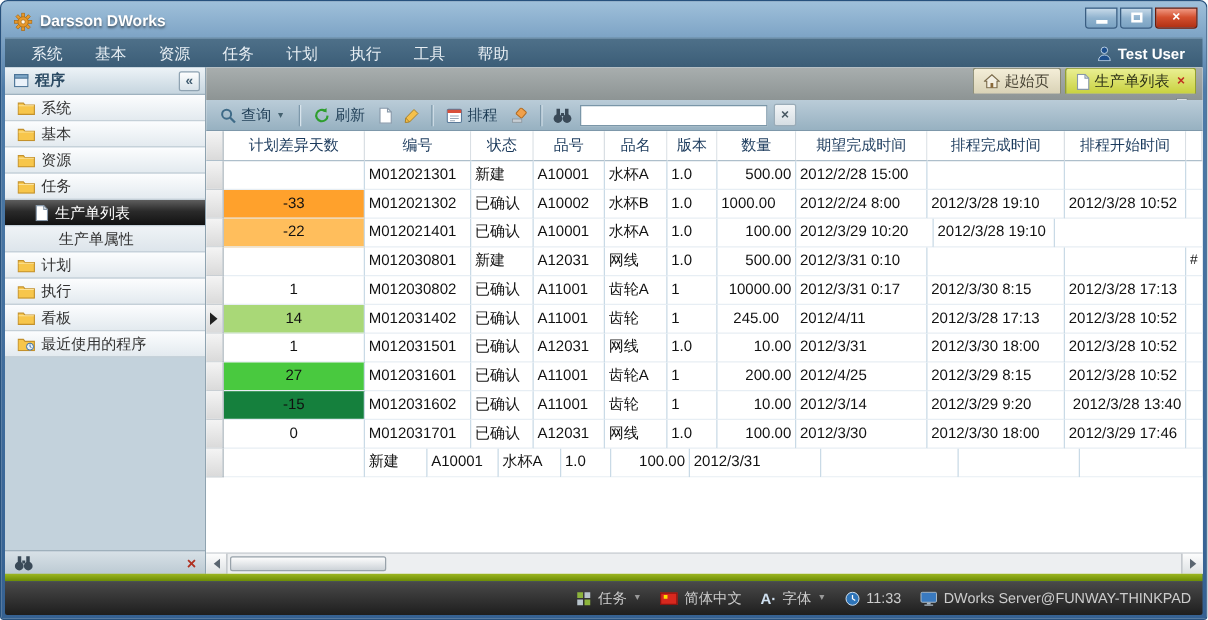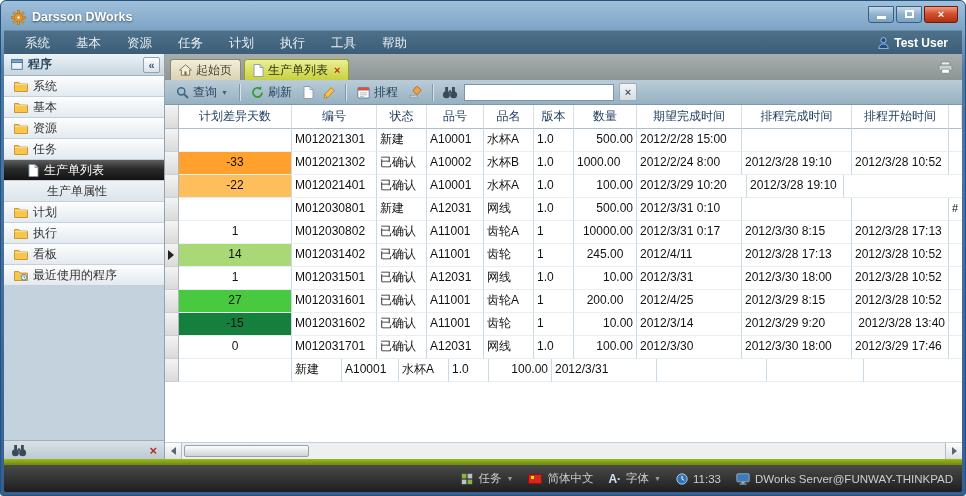--- a/index.html
+++ b/index.html
@@ -34,21 +34,21 @@
   .side-item.ind1 { padding-left:24px; }
   .side-item.ind2 { padding-left:43px; background:linear-gradient(#EFF3F6,#DDE5EB); }
   .side-item.selected { background:linear-gradient(#5E5E5E,#2A2A2A 45%,#121212); color:#fff; }
   .s-icon { display:flex; align-items:center; }
   .side-fill { flex:1; }
   .side-footer { height:19px; display:flex; align-items:center; padding:0 7px;
                  background:linear-gradient(#D8E1E7,#BCCAD3); border-top:1px solid #9FB0BC; }
   .side-footer .red-x { margin-left:auto; color:#B03020; font-weight:bold; font-size:13px; }
   
   .main { flex:1; display:flex; flex-direction:column; min-width:0; background:#fff; }
-  .tabstrip { height:26px; background:linear-gradient(#A8AEAE,#8D9494); display:flex; align-items:flex-end; padding:0 5px; gap:3px; }
+  .tabstrip { height:26px; background:linear-gradient(#A8AEAE,#8D9494); display:flex; align-items:flex-end; padding:0 5px; gap:3px;flex-direction:column; }
   .tab { height:21px; display:flex; align-items:center; gap:4px; padding:0 8px; border:1px solid #8A8A6E; border-bottom:none;
          border-radius:3px 3px 0 0; font-size:12px; cursor:default; }
   .tab:not(.active){ background:linear-gradient(#F4EED8,#D9D2B6); color:#4A4536; }
   .tab.active { background:linear-gradient(#EAEF93,#C8D13E); border-color:#93A030; color:#2F3318; }
   .t-close { color:#C03020; font-weight:bold; font-size:11px; margin-left:2px; }
   .strip-right { margin-left:auto; align-self:center; display:flex; align-items:center; padding-right:4px; }
   .toolbar { height:25px; background:linear-gradient(#BACCD8,#97B1C1); border-bottom:1px solid #7E98AA;
              display:flex; align-items:center; padding:0 6px; gap:3px; font-size:12px; color:#1F3E56; }
   .tb-btn { display:flex; align-items:center; gap:4px; padding:2px 5px; border-radius:2px; cursor:default; }
   .tb-ibtn { display:flex; align-items:center; padding:2px 3px; }
@@ -478,21 +478,21 @@
               <div class="g-cell fillc"></div>
             </div>
             <div class="g-row">
               <div class="g-cell ind-cell" style="width:14px;flex:0 0 14px;"></div>
               <div class="g-cell" style="width: 113px; flex: 0 0 113px; text-align: center; background: rgb(73, 201, 63);">27</div>
               <div class="g-cell" style="width:85px;flex:0 0 85px;text-align:left;">M012031601</div>
               <div class="g-cell" style="width:50px;flex:0 0 50px;text-align:left;">已确认</div>
               <div class="g-cell" style="width:57px;flex:0 0 57px;text-align:left;">A11001</div>
               <div class="g-cell" style="width:50px;flex:0 0 50px;text-align:left;">齿轮A</div>
               <div class="g-cell" style="width:40px;flex:0 0 40px;text-align:left;">1</div>
-              <div class="g-cell" style="width:63px;flex:0 0 63px;text-align:center;">200.00</div>
+              <div class="g-cell" style="width:63px;flex:0 0 63px;text-align:right;">200.00</div>
               <div class="g-cell" style="width:105px;flex:0 0 105px;text-align:left;">2012/4/25</div>
               <div class="g-cell" style="width:110px;flex:0 0 110px;text-align:left;">2012/3/29 8:15</div>
               <div class="g-cell" style="width:97px;flex:0 0 97px;text-align:left;">2012/3/28 10:52</div>
               <div class="g-cell fillc"></div>
             </div>
             <div class="g-row">
               <div class="g-cell ind-cell" style="width:14px;flex:0 0 14px;"></div>
               <div class="g-cell" style="width: 113px; flex: 0 0 113px; text-align: center; background: #15803d;">-15</div>
               <div class="g-cell" style="width:85px;flex:0 0 85px;text-align:left;">M012031602</div>
               <div class="g-cell" style="width:50px;flex:0 0 50px;text-align:left;">已确认</div>

